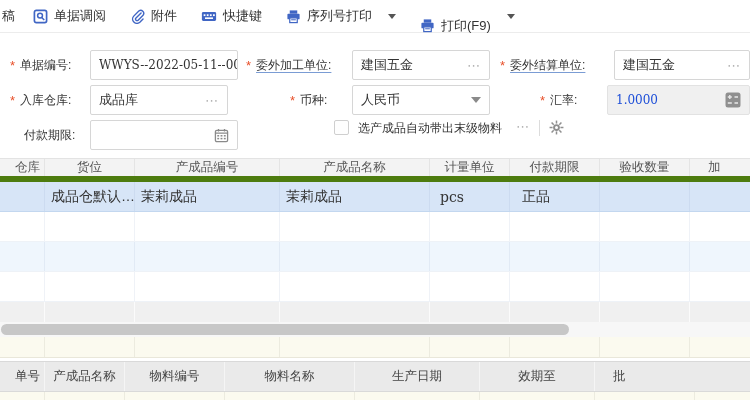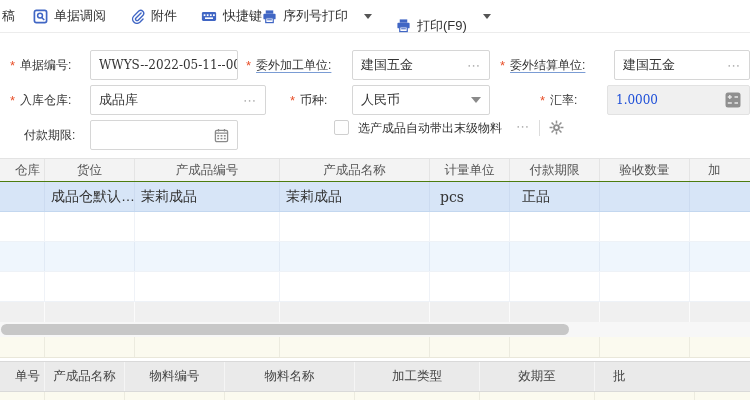--- a/index.html
+++ b/index.html
@@ -22,21 +22,21 @@
   .serifval{font-family:"DejaVu Serif",serif;font-size:12px;letter-spacing:0;}
   .ellip{margin-left:auto;color:#b5b5b5;font-size:13px;letter-spacing:1px;cursor:pointer;line-height:1;}
   .selcaret{margin-left:auto;width:0;height:0;border-left:5px solid transparent;border-right:5px solid transparent;border-top:6px solid #8a8a8a;}
   .cbx{width:13px;height:13px;border:1px solid #cfcfcf;border-radius:2px;background:#fefefe;display:inline-block;}
   .chkrow{position:absolute;display:flex;align-items:flex-start;height:30px;}
   .vdiv{width:1px;height:16px;background:#dcdcdc;margin:0 9px;}
 
   
   .g1cols{display:grid;grid-template-columns:45px 90px 145px 150px 80px 90px 90px 60px;}
   .g2cols{display:grid;grid-template-columns:45px 80px 100px 130px 125px 115px 100px 55px;}
-  .ghead{position:absolute;left:0;width:750px;background:#f3f3f3;border-top:1px solid #e3e3e3;border-bottom:1px solid #4d7c0f;box-sizing:border-box;}
+  .ghead{position:absolute;left:0;width:750px;background:#f3f3f3;border-top:1px solid #e3e3e3;border-bottom:6px solid #4d7c0f;box-sizing:border-box;}
   .ghead .hc{display:flex;align-items:center;justify-content:center;font-size:12.5px;color:#555;border-right:1px solid #e4e4e4;overflow:hidden;white-space:nowrap;box-sizing:border-box;}
   .grow{position:absolute;left:0;width:750px;height:30px;box-sizing:border-box;border-bottom:1px solid #eef2f7;}
   .grow .dc{display:flex;align-items:center;font-size:14px;color:#333;padding:0 6px;border-right:1px solid rgba(140,165,200,0.14);overflow:hidden;white-space:nowrap;box-sizing:border-box;}
   .row-selected{background:#d7e5f7;border-bottom:1px solid #c3d7ef;}
   .row-zebra{background:#eff6fd;}
   .row-white{background:#fff;}
   .gfiller{position:absolute;left:0;width:750px;background:#f0f0f0;}
   .gfiller .fc{border-right:1px solid #fbfbfb;}
   .hscroll{position:absolute;left:0;width:750px;height:15px;background:#f7f7f7;}
   .hthumb{position:absolute;left:1px;top:2px;width:568px;height:11px;background:#c7c7c7;border-radius:6px;cursor:pointer;}
@@ -68,21 +68,21 @@
 
     <span class="tb-item" style="margin-right:24px;">
       <span class="ticon">
         <svg width="15" height="15" viewBox="0 0 16 16">
             <path d="M11.8 4.2 6.4 9.6a1.6 1.6 0 0 0 2.3 2.3l5.2-5.2a3.2 3.2 0 0 0-4.5-4.5L4 7.6a4.6 4.6 0 0 0 6.5 6.5l3.4-3.4" fill="none" stroke="#4066c4" stroke-width="1.5" stroke-linecap="round"></path>
           </svg>
       </span>
       <span>附件</span>
     </span>
 
-    <span class="tb-item" style="">
+    <span class="tb-item" style="margin-right:24px;">
       <span class="ticon">
         <svg width="16" height="15" viewBox="0 0 18 15">
             <rect x="1" y="2.5" width="16" height="10" rx="1.5" fill="#4066c4"></rect>
             <rect x="3" y="5" width="2" height="2" fill="#fff"></rect>
             <rect x="6.5" y="5" width="2" height="2" fill="#fff"></rect>
             <rect x="10" y="5" width="2" height="2" fill="#fff"></rect>
             <rect x="13.5" y="5" width="2" height="2" fill="#fff"></rect>
             <rect x="4.5" y="8.5" width="9" height="1.8" fill="#fff"></rect>
           </svg>
       </span>
@@ -139,21 +139,21 @@
   </div>
   <div class="tbox" style="left:614px;top:50px;width:136px;">
     <span>建国五金</span>
     <span class="ellip">⋯</span>
   </div>
 
   <div class="lblwrap" style="left:10px;top:85px;">
     <span class="req">*</span>
     <span class="lbl">入库仓库:</span>
   </div>
-  <div class="tbox" style="left:90px;top:85px;width:176px;">
+  <div class="tbox" style="left:90px;top:85px;width:138px;">
     <span>成品库</span>
     <span class="ellip">⋯</span>
   </div>
 
   <div class="lblwrap" style="left:290px;top:85px;">
     <span class="req">*</span>
     <span class="lbl">币种:</span>
   </div>
   <div class="tbox" style="left:352px;top:85px;width:138px;">
     <span>人民币</span>
@@ -301,21 +301,21 @@
       <div class="cc"></div>
       <div class="cc"></div>
       <div class="cc" style="border-right:none;"></div>
   </div>
 
   <div class="ghead2 g2cols" style="top:361px;height:31px;">
     <div class="hc" style="justify-content:flex-end;padding-right:4px;font-family:Liberation Mono, monospace;">单号</div>
     <div class="hc">产成品名称</div>
     <div class="hc">物料编号</div>
     <div class="hc">物料名称</div>
-    <div class="hc">加工类型</div>
+    <div class="hc">生产日期</div>
     <div class="hc">效期至</div>
     <div class="hc" style="justify-content:flex-start;padding-left:18px;border-right:none;">批</div>
   </div>
 
   <div class="creamrow g2cols" style="top:392px;height:8px;border-bottom:none;">
     <div class="cc"></div>
       <div class="cc"></div>
       <div class="cc"></div>
       <div class="cc"></div>
       <div class="cc"></div>

